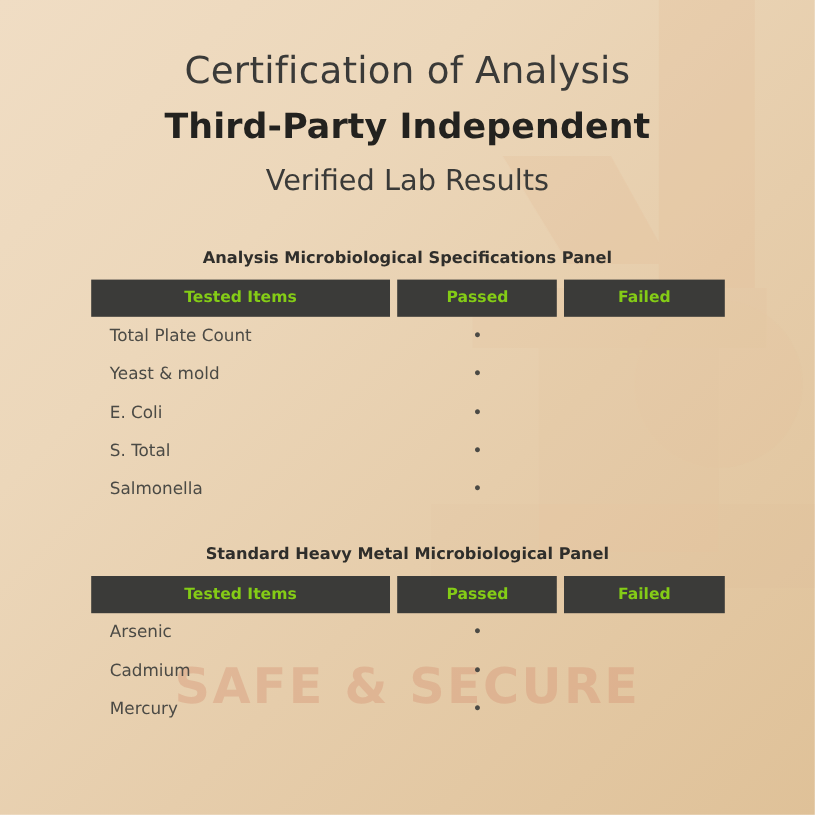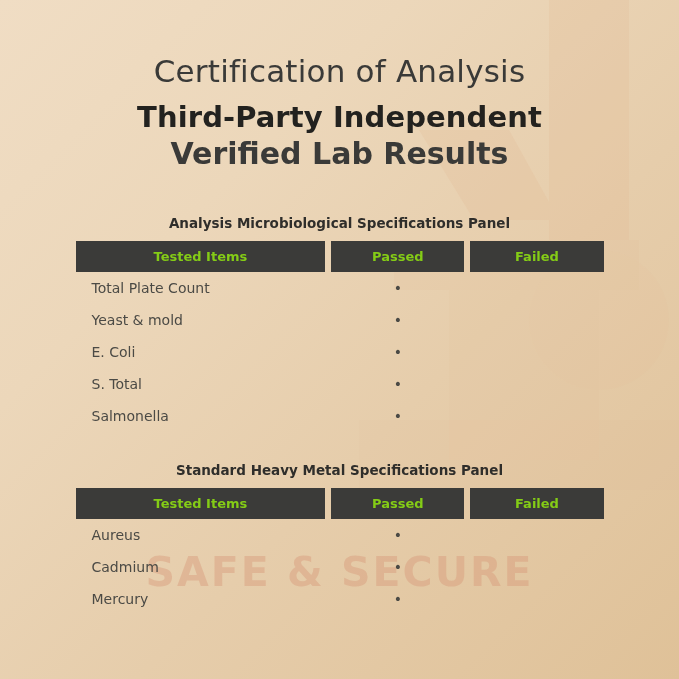--- a/index.html
+++ b/index.html
@@ -45,41 +45,42 @@
     font-family: "DejaVu Sans", sans-serif;
     pointer-events: none;
   }
   .content {
     position: relative;
     z-index: 3;
     padding: 0;
   }
   .title-block {
     text-align: center;
-    padding-top: 52px;
+    padding-top: 40px;
   }
   .title-1 {
     font-size: 31px;
     color: #3a3a38;
     font-weight: 400;
     letter-spacing: 0.2px;
     line-height: 1.25;
   }
   .title-2 {
     font-size: 29px;
     color: #23221f;
     font-weight: 700;
     letter-spacing: 0.1px;
     margin-top: 8px;
     line-height: 1.25;
   }
   .title-3 {
-    font-size: 30px;
+    font-size: 24px;
     color: #3a3a38;
-    font-weight: 700;
+    font-weight: 400;
+    margin-top: 12px;
     line-height: 1.25;
   }
 
   .panel {
     width: 540px;
     margin: 0 auto;
   }
   .panel-1 { margin-top: 42px; }
   .panel-2 { margin-top: 30px; }
 
@@ -185,37 +186,37 @@
           <tr>
             <td class="item">Salmonella</td>
             <td>•</td>
             <td></td>
           </tr>
         </tbody>
       </table>
     </div>
 
     <div class="panel panel-2">
-      <div class="panel-caption">Standard Heavy Metal Specifications Panel</div>
+      <div class="panel-caption">Standard Heavy Metal Microbiological Panel</div>
       <table class="spec">
         <colgroup>
           <col class="c-item">
             <col class="c-pass">
             <col class="c-fail">
         </colgroup>
         <thead>
           <tr>
             <th>Tested Items</th>
             <th>Passed</th>
             <th>Failed</th>
           </tr>
         </thead>
         <tbody>
           <tr>
-            <td class="item">Aureus</td>
+            <td class="item">Arsenic</td>
             <td>•</td>
             <td></td>
           </tr>
           <tr>
             <td class="item">Cadmium</td>
             <td>•</td>
             <td></td>
           </tr>
           <tr>
             <td class="item">Mercury</td>

